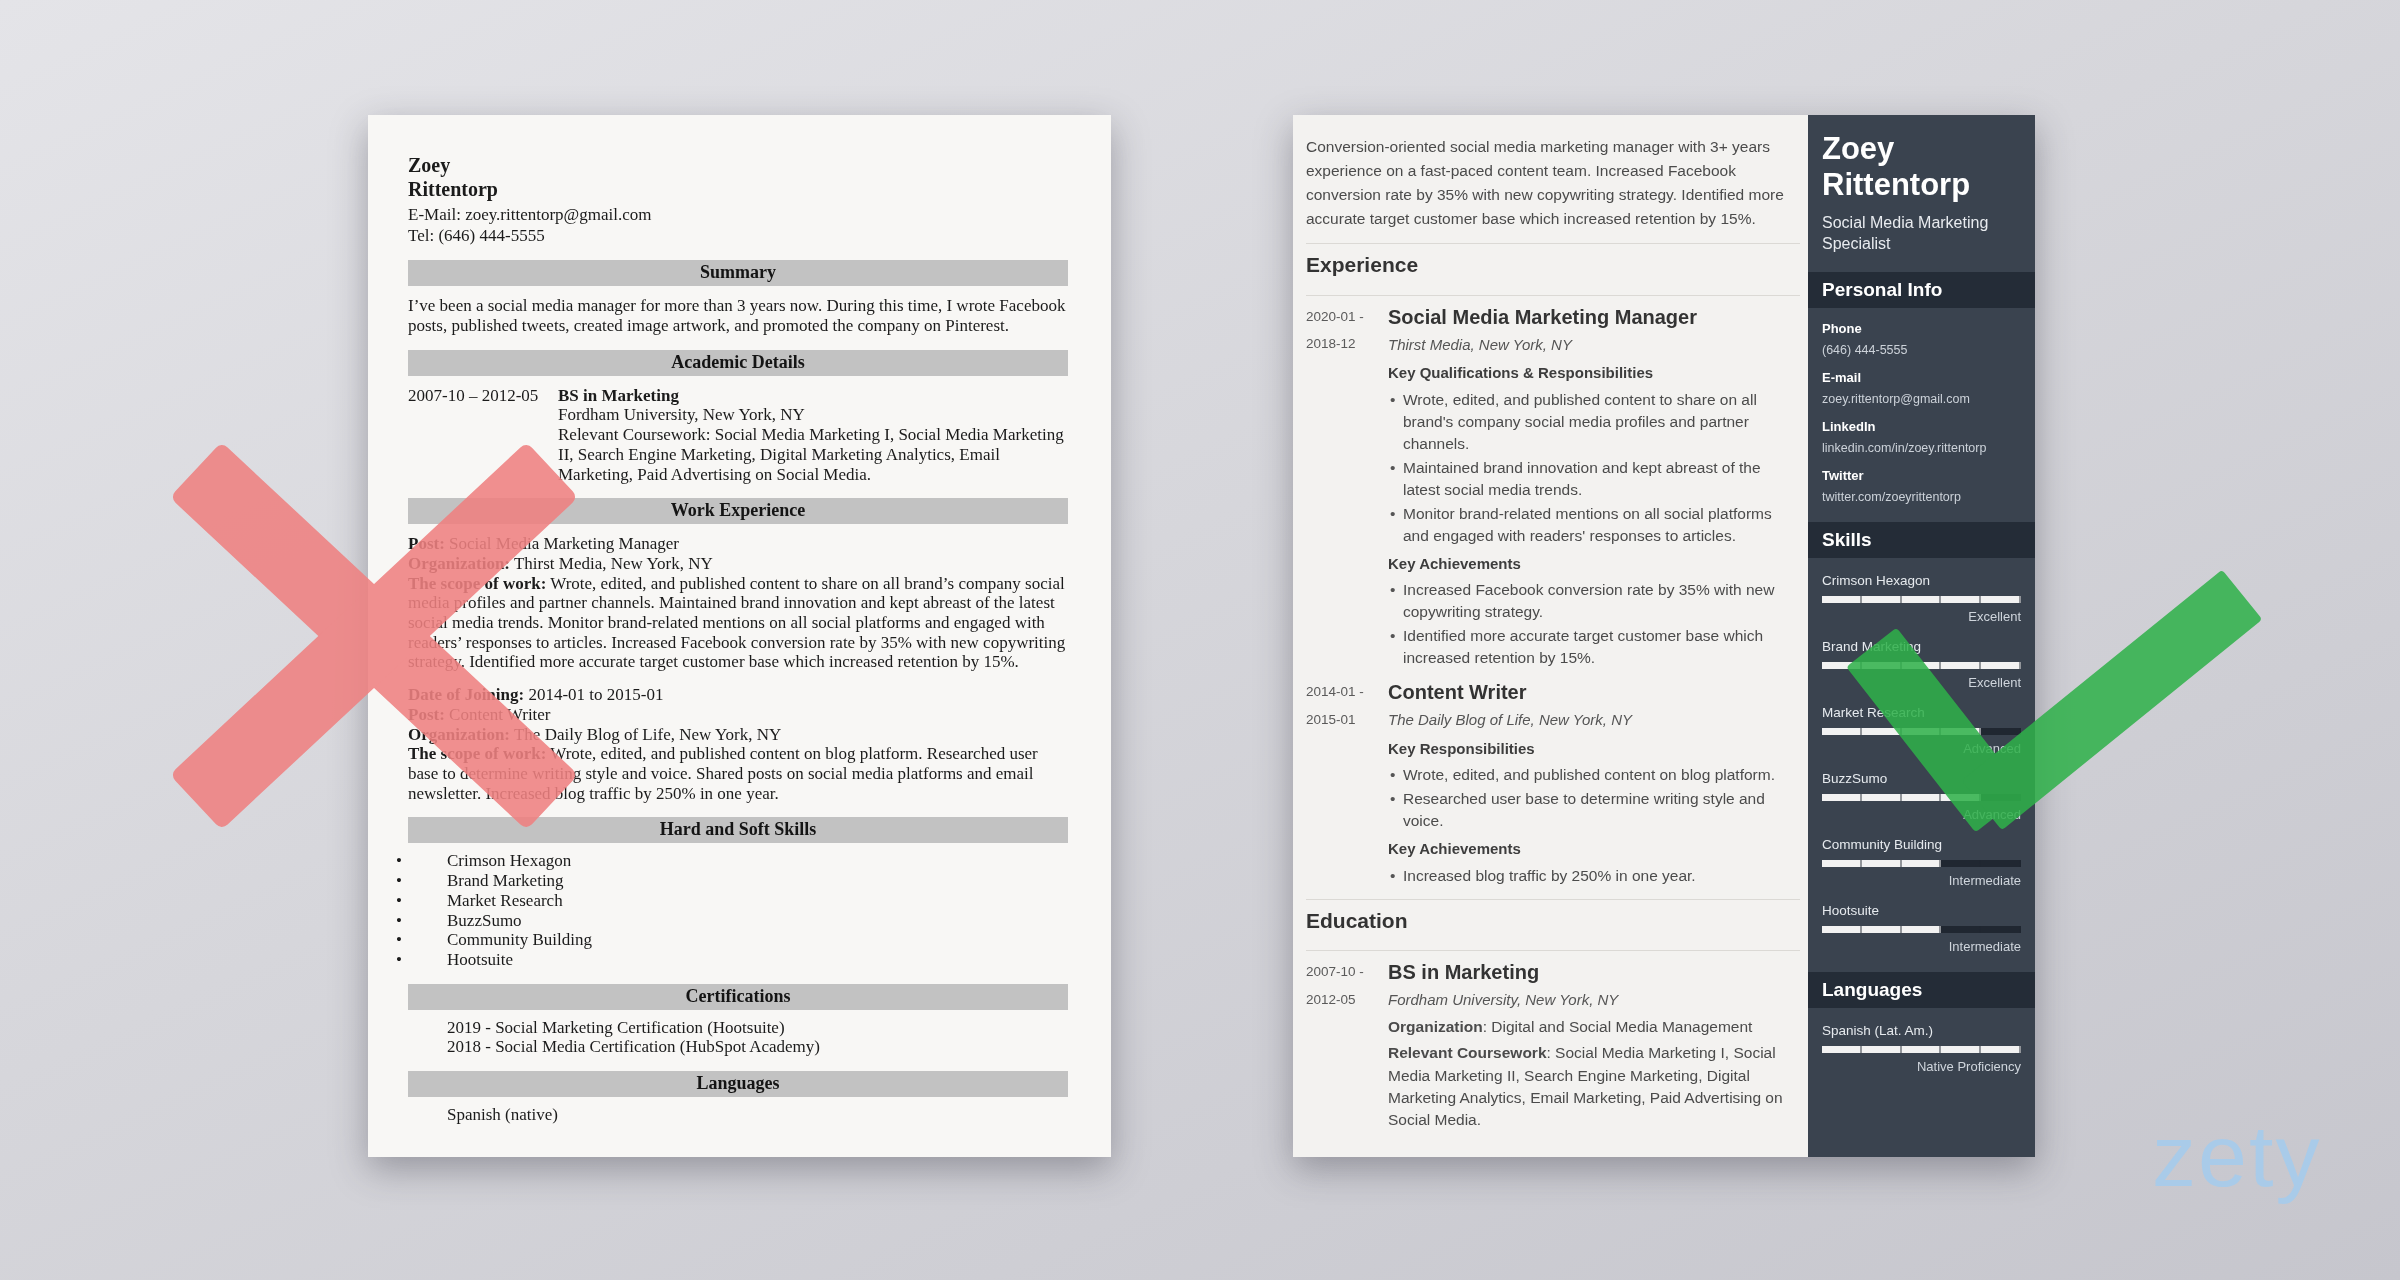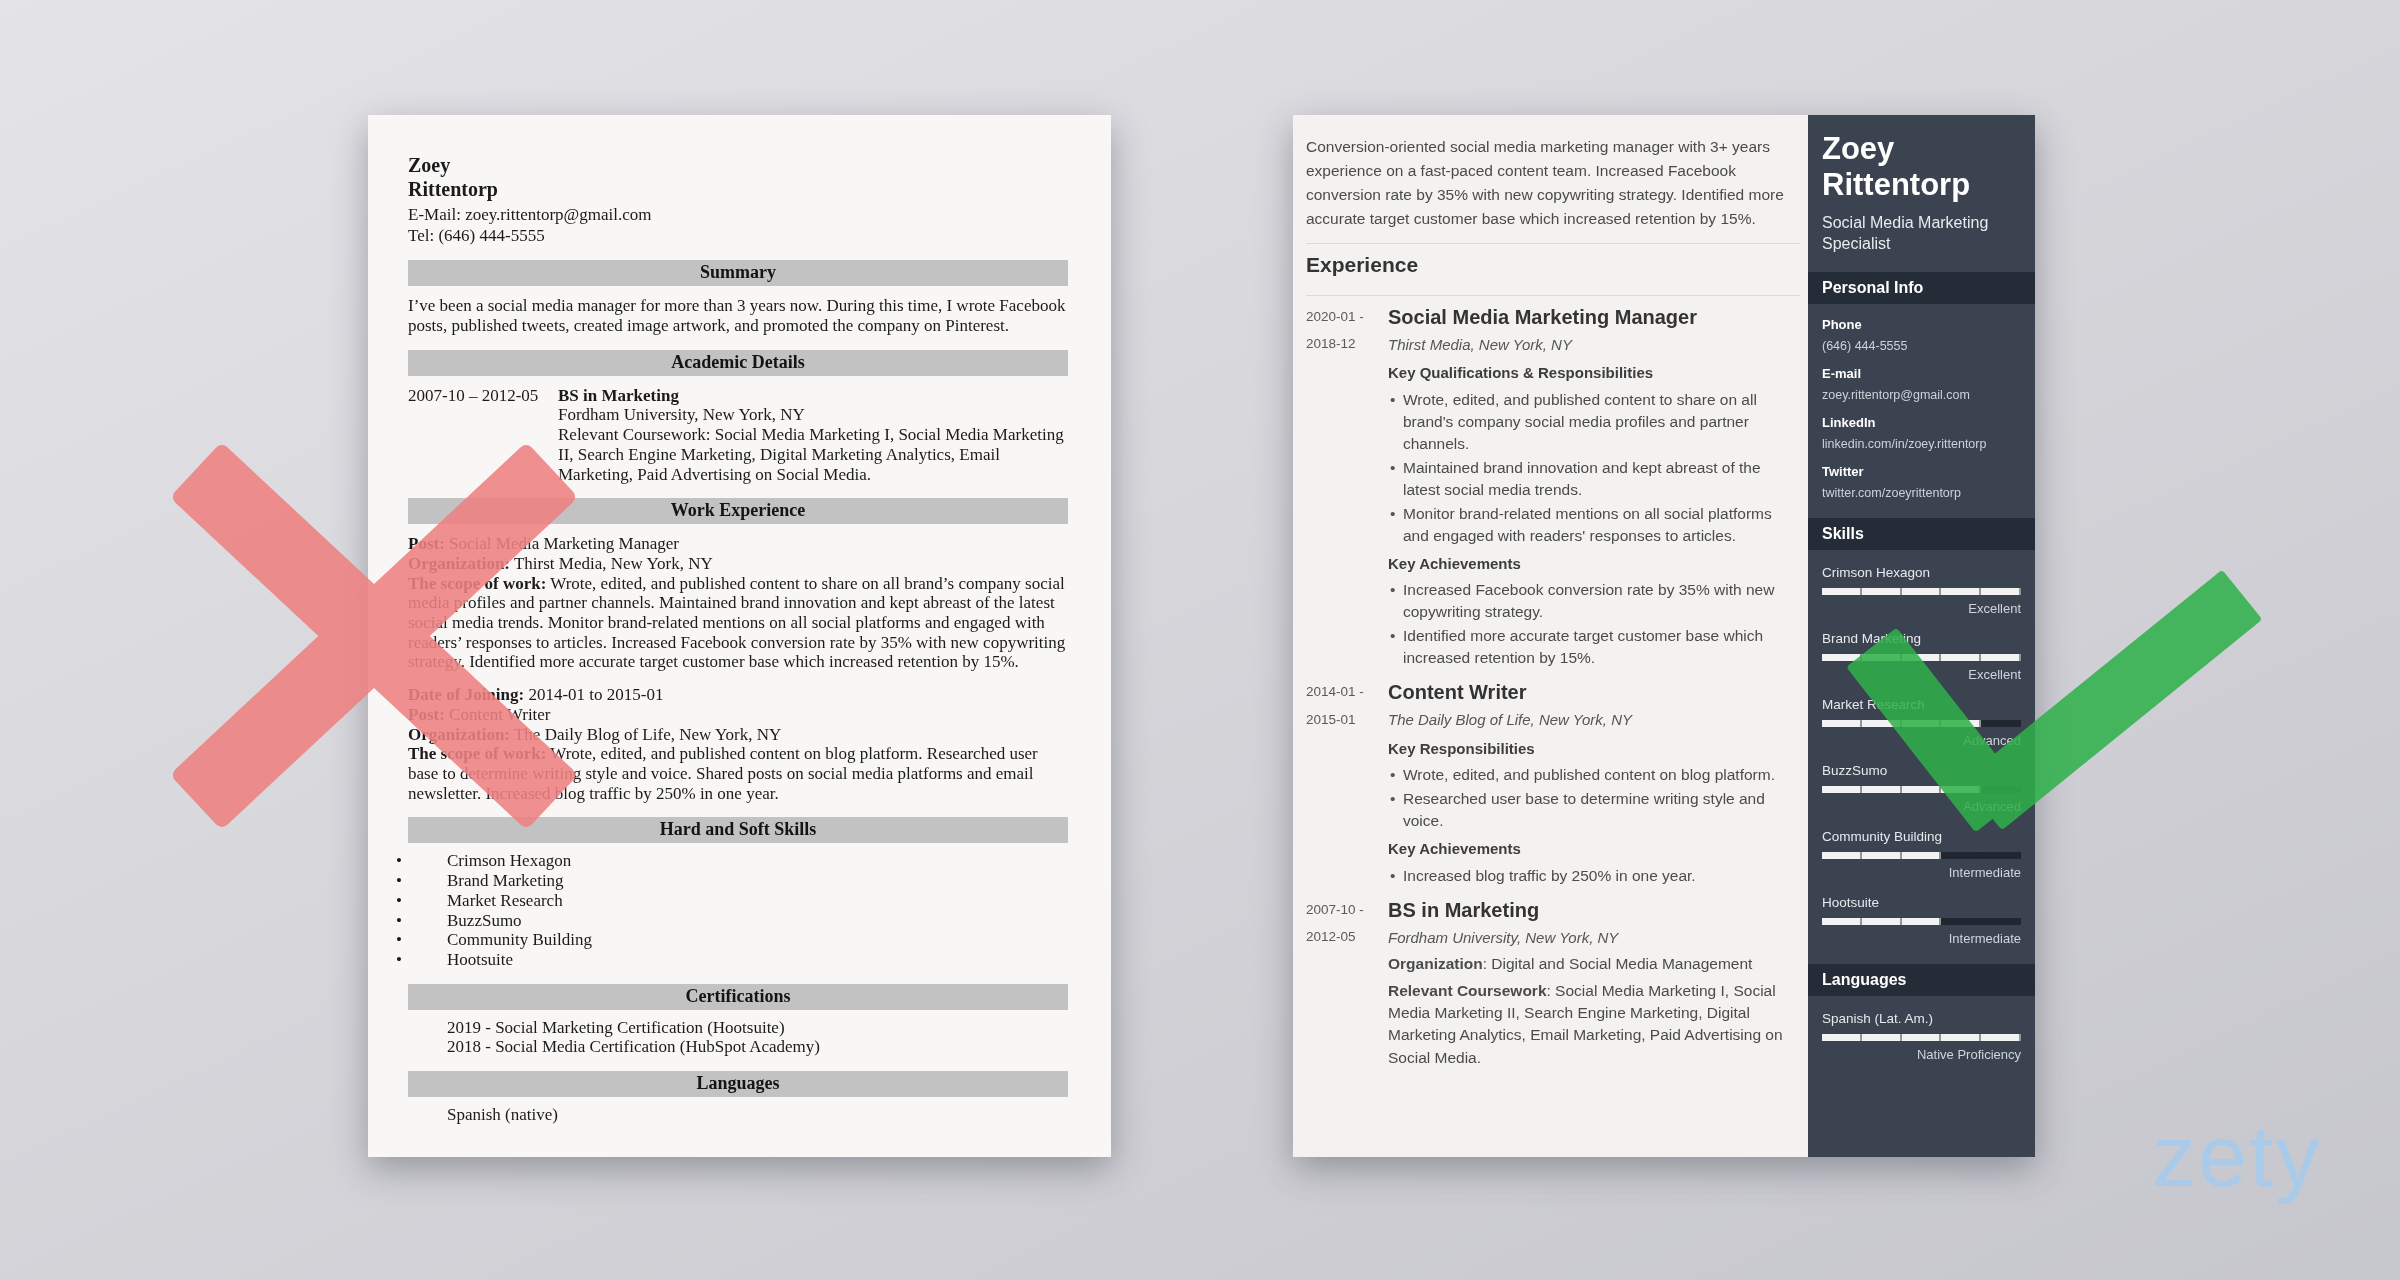--- a/index.html
+++ b/index.html
@@ -52,21 +52,21 @@
   .r-ul { margin-top:4px; }
   .r-li { position:relative; padding-left:15px; margin-bottom:2px; line-height:1.42; }
   .r-li::before { content:"\2022"; position:absolute; left:2px; color:#555; }
   .r-eline { margin-top:4px; line-height:1.45; }
 
   
   .sb { position:absolute; left:515px; top:0; width:227px; height:100%;
         background:#3a434f; color:#fff; padding:16px 14px 0; }
   .sb-name { font-size:31px; font-weight:bold; line-height:1.16; }
   .sb-title { font-size:16px; line-height:1.32; color:#e8ebef; margin-top:9px; }
-  .sb-band { background:#242c37; margin:18px -14px 0; padding:7px 14px; font-size:16px;
+  .sb-band { background:#242c37; margin:18px -14px 0; padding:7px 14px; font-size:19px;
              font-weight:bold; }
   .sb-info { margin-top:13px; }
   .sb-info-label { font-weight:bold; font-size:13px; }
   .sb-info-value { font-size:12.5px; color:#ccd2d9; margin-top:7px; }
   .sb-skill { margin-top:15px; }
   .sb-skill-name { font-size:13.5px; color:#e6eaee; }
   .sb-track { height:7px; background:#202731; margin-top:8px; position:relative; }
   .sb-fill { height:100%; background:#f2f2f2; }
   .sb-track::after { content:""; position:absolute; inset:0;
      background:repeating-linear-gradient(to right, transparent 0,
@@ -197,20 +197,23 @@
               <div class="r-li">Wrote, edited, and published content on blog platform.</div>
               <div class="r-li">Researched user base to determine writing style and voice.</div>
             </div>
           <div class="r-subhead">Key Achievements</div>
           <div class="r-ul">
               <div class="r-li">Increased blog traffic by 250% in one year.</div>
             </div>
         </div>
       </div>
 
+      <div class="r-sechead">
+          <h2>Education</h2>
+        </div>
 
       <div class="r-item">
         <div class="r-dates">
           <div>2007-10 -</div>
           <div>2012-05</div>
         </div>
         <div class="r-body">
           <div class="r-title">BS in Marketing</div>
           <div class="r-company">Fordham University, New York, NY</div>
           <div class="r-eline"><b>Organization</b><span>: Digital and Social Media Management</span></div>

